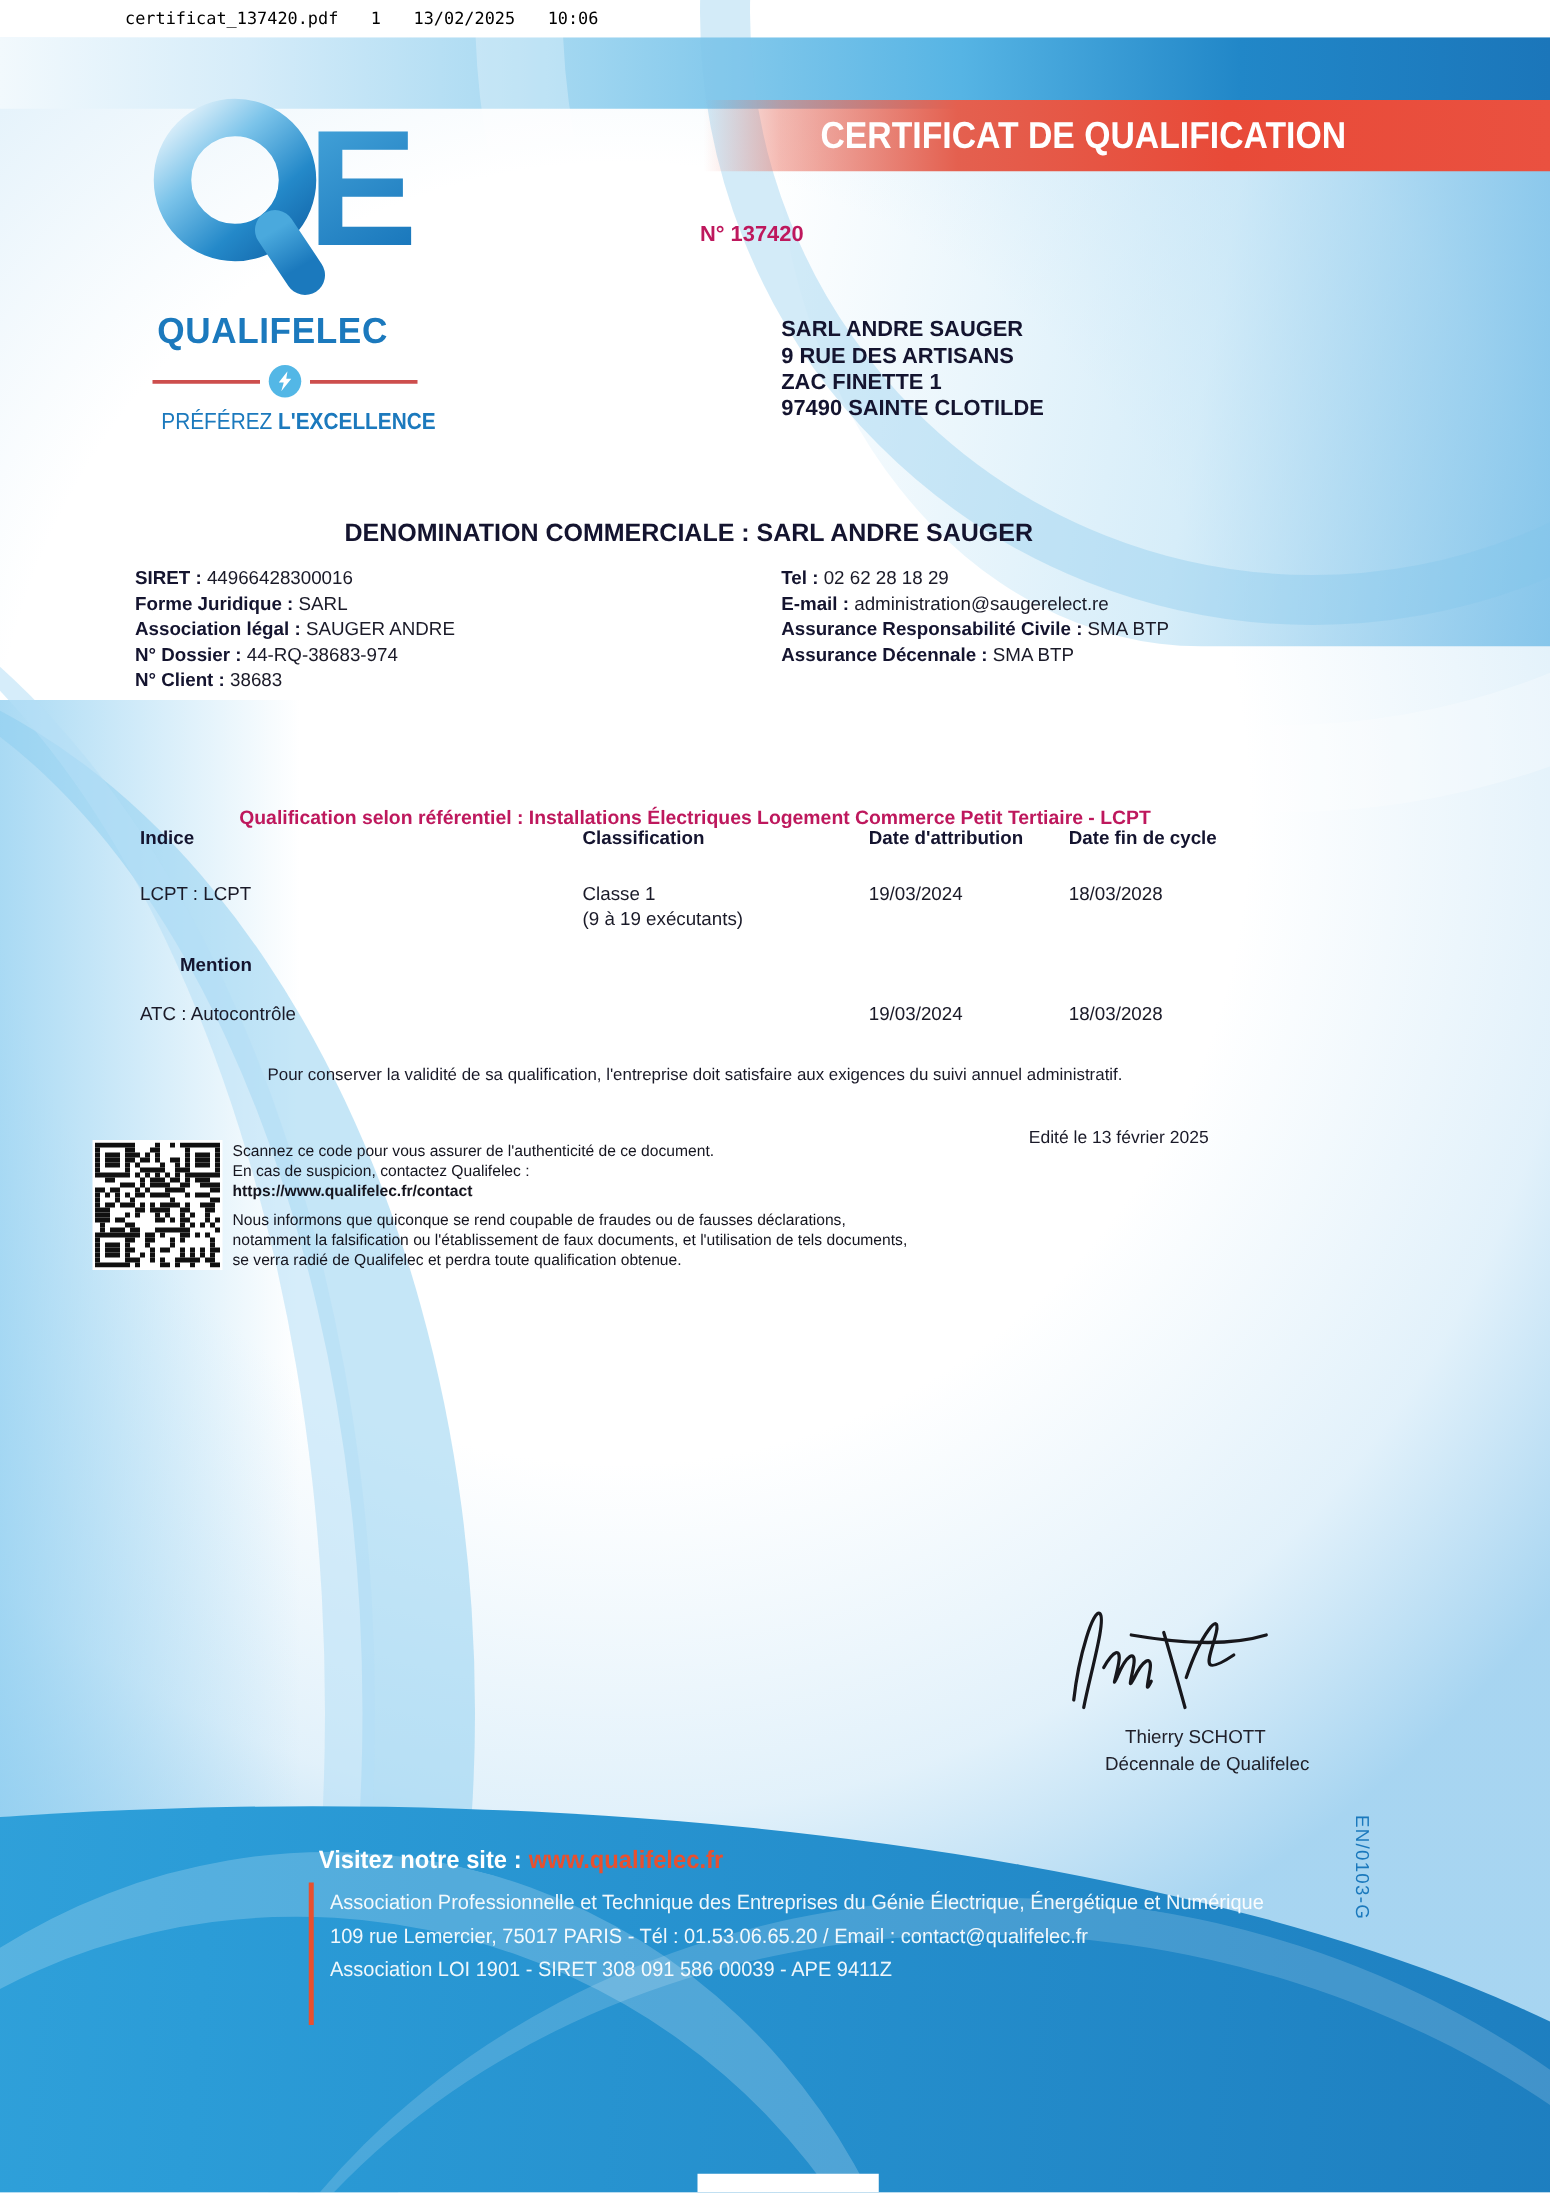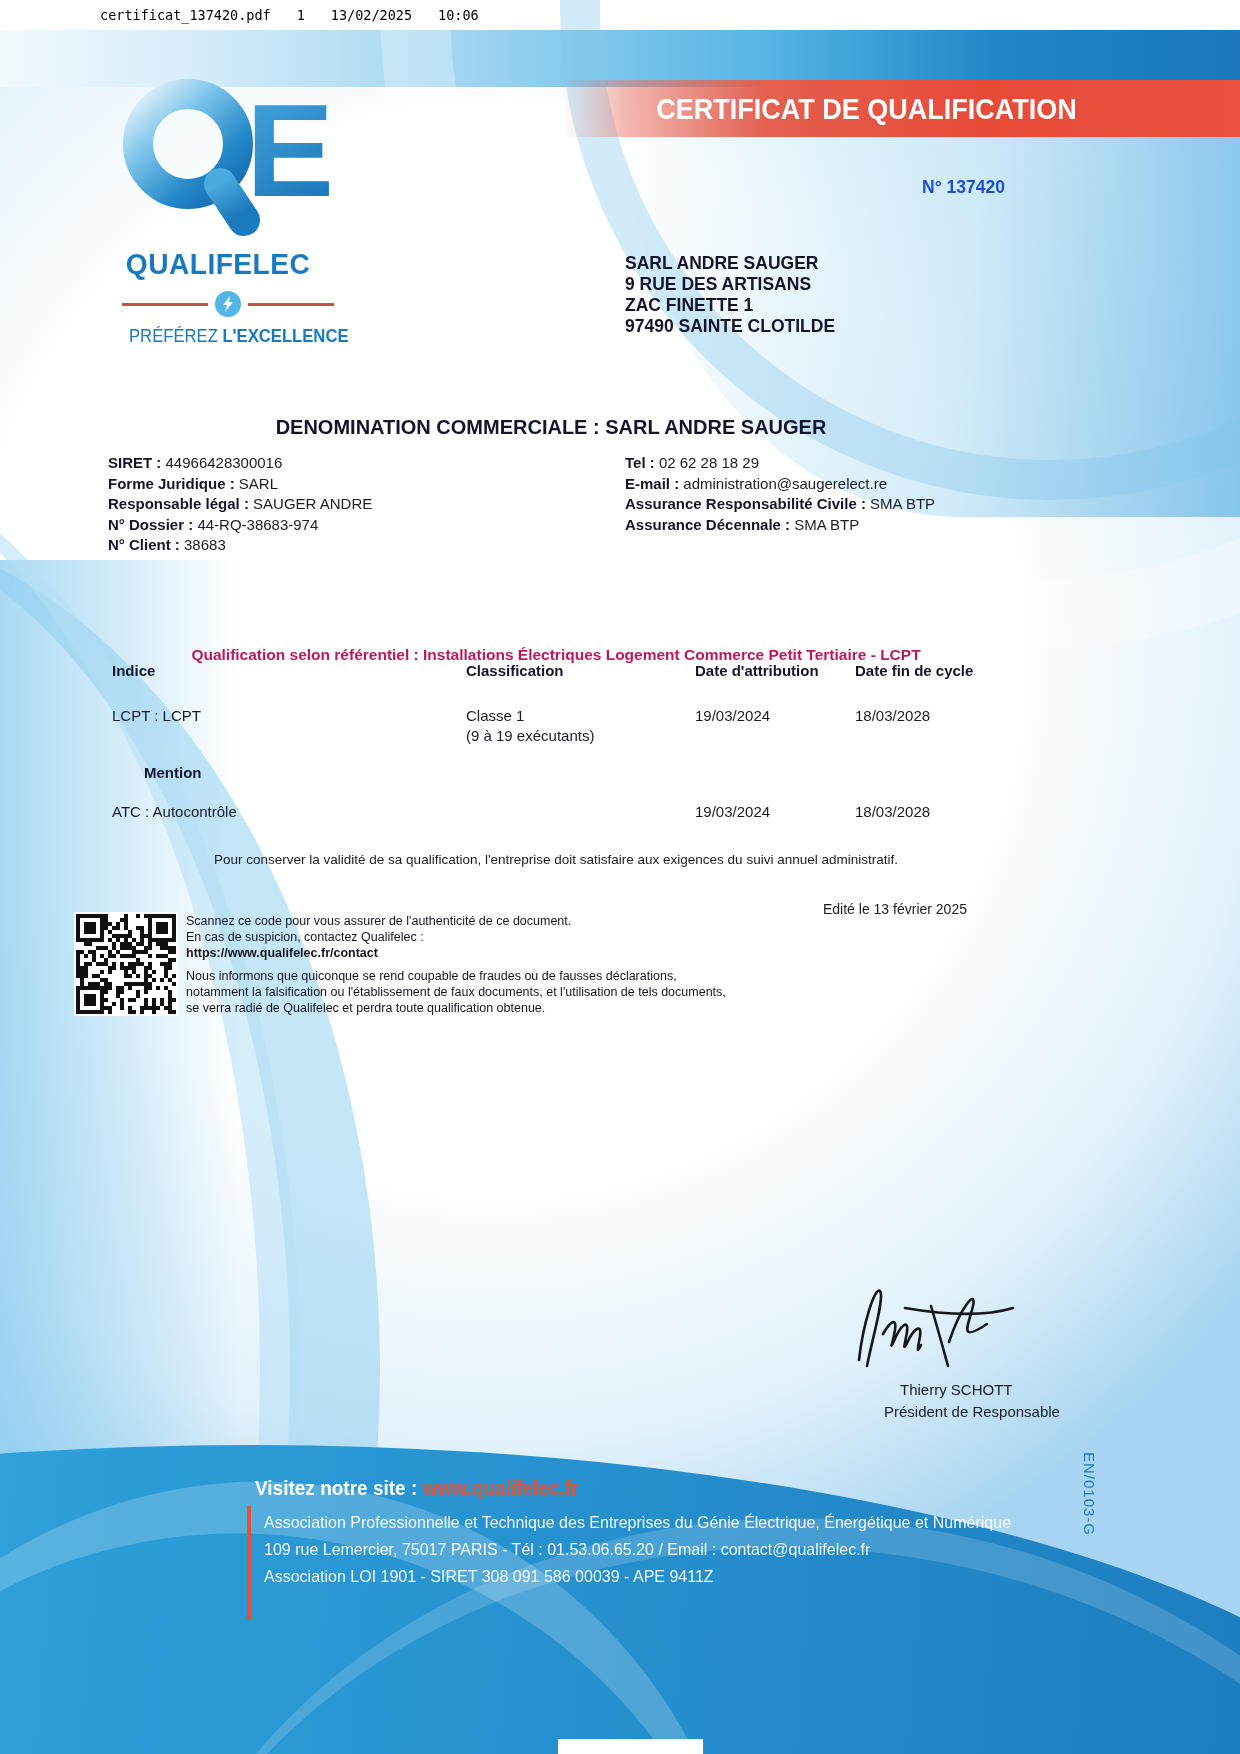--- a/index.html
+++ b/index.html
@@ -42,22 +42,22 @@
   .tagline{font-size:18.5px;color:#1b79bd;white-space:nowrap;transform:scaleX(.9);transform-origin:center;}
   .tagline b{font-weight:bold;}
   
   .banner{position:absolute;left:563px;right:0;top:80px;height:57px;
     background:linear-gradient(to right, rgba(238,136,120,0) 0%, rgba(236,118,102,.5) 9%,
       #e4604f 30%, #e84a38 62%, #ea5140 100%);
     display:flex;align-items:center;justify-content:center;}
   .banner .t{color:#fff;font-weight:bold;font-size:30px;letter-spacing:0;
     transform:scaleX(.9);margin-right:70px;white-space:nowrap;}
   
-  .certinfo{position:absolute;left:560px;top:176px;width:445px;text-align:right;
-    font-weight:bold;font-size:17.5px;color:#1d4ed8;line-height:22px;}
+  .certinfo{position:absolute;left:560px;top:176px;width:445px;text-align:left;
+    font-weight:bold;font-size:17.5px;color:#be185d;line-height:22px;}
   .address{position:absolute;left:625px;top:253px;font-weight:bold;font-size:17.5px;
     color:#14142f;line-height:21px;}
   .raison{position:absolute;left:0;top:393px;width:1102px;text-align:center;
     font-weight:bold;font-size:18px;color:#14142f;}
   .denom{position:absolute;left:0;top:416px;width:1102px;text-align:center;
     font-weight:bold;font-size:20px;color:#14142f;}
   
   .details{position:absolute;font-size:15px;line-height:20.6px;color:#1a1a28;}
   .details .lbl{font-weight:bold;color:#14142f;}
   .dl{left:108px;top:453px;}
@@ -158,21 +158,21 @@
       <div>9 RUE DES ARTISANS</div>
       <div>ZAC FINETTE 1</div>
       <div>97490 SAINTE CLOTILDE</div>
     </div>
 
     <div class="denom">DENOMINATION COMMERCIALE : SARL ANDRE SAUGER</div>
 
     <div class="details dl">
       <div><span class="lbl">SIRET :</span> <span>44966428300016</span></div>
       <div><span class="lbl">Forme Juridique :</span> <span>SARL</span></div>
-      <div><span class="lbl">Responsable légal :</span> <span>SAUGER ANDRE</span></div>
+      <div><span class="lbl">Association légal :</span> <span>SAUGER ANDRE</span></div>
       <div><span class="lbl">N° Dossier :</span> <span>44-RQ-38683-974</span></div>
       <div><span class="lbl">N° Client :</span> <span>38683</span></div>
     </div>
 
     <div class="details dr">
       <div><span class="lbl">Tel :</span> <span>02 62 28 18 29</span></div>
       <div><span class="lbl">E-mail :</span> <span>administration@saugerelect.re</span></div>
       <div><span class="lbl">Assurance Responsabilité Civile :</span> <span>SMA BTP</span></div>
       <div><span class="lbl">Assurance Décennale :</span> <span>SMA BTP</span></div>
     </div>
@@ -531,21 +531,21 @@
     <svg class="sig" width="175" height="100" viewBox="0 0 175 100">
       <g fill="none" stroke="#17171c" stroke-width="2.6" stroke-linecap="round">
         <path d="M14,82 C18,46 30,8 35,13 C40,18 27,62 22,88"></path>
         <path d="M38,56 C46,42 52,40 50,52 C48,64 44,74 49,63 C56,46 64,41 62,54 C60,66 57,74 62,65 C69,50 77,45 75,58 C73,70 71,77 76,67"></path>
         <path d="M86,28 C92,48 98,70 103,88"></path>
         <path d="M104,64 C116,28 132,10 128,28 C124,46 112,66 142,46"></path>
         <path d="M60,30 C95,36 135,40 168,30"></path>
       </g>
     </svg>
     <div class="signame">Thierry SCHOTT</div>
-    <div class="sigtitle">Président de Responsable</div>
+    <div class="sigtitle">Décennale de Qualifelec</div>
 
     <div class="visit"><span>Visitez notre site :</span><span class="url">www.qualifelec.fr</span></div>
     <div class="fbar"></div>
     <div class="flines">
       <div>Association Professionnelle et Technique des Entreprises du Génie Électrique, Énergétique et Numérique</div>
       <div>109 rue Lemercier, 75017 PARIS - Tél : 01.53.06.65.20 / Email : contact@qualifelec.fr</div>
       <div>Association LOI 1901 - SIRET 308 091 586 00039 - APE 9411Z</div>
     </div>
 
     <div class="sidecode">EN/0103-G</div>

